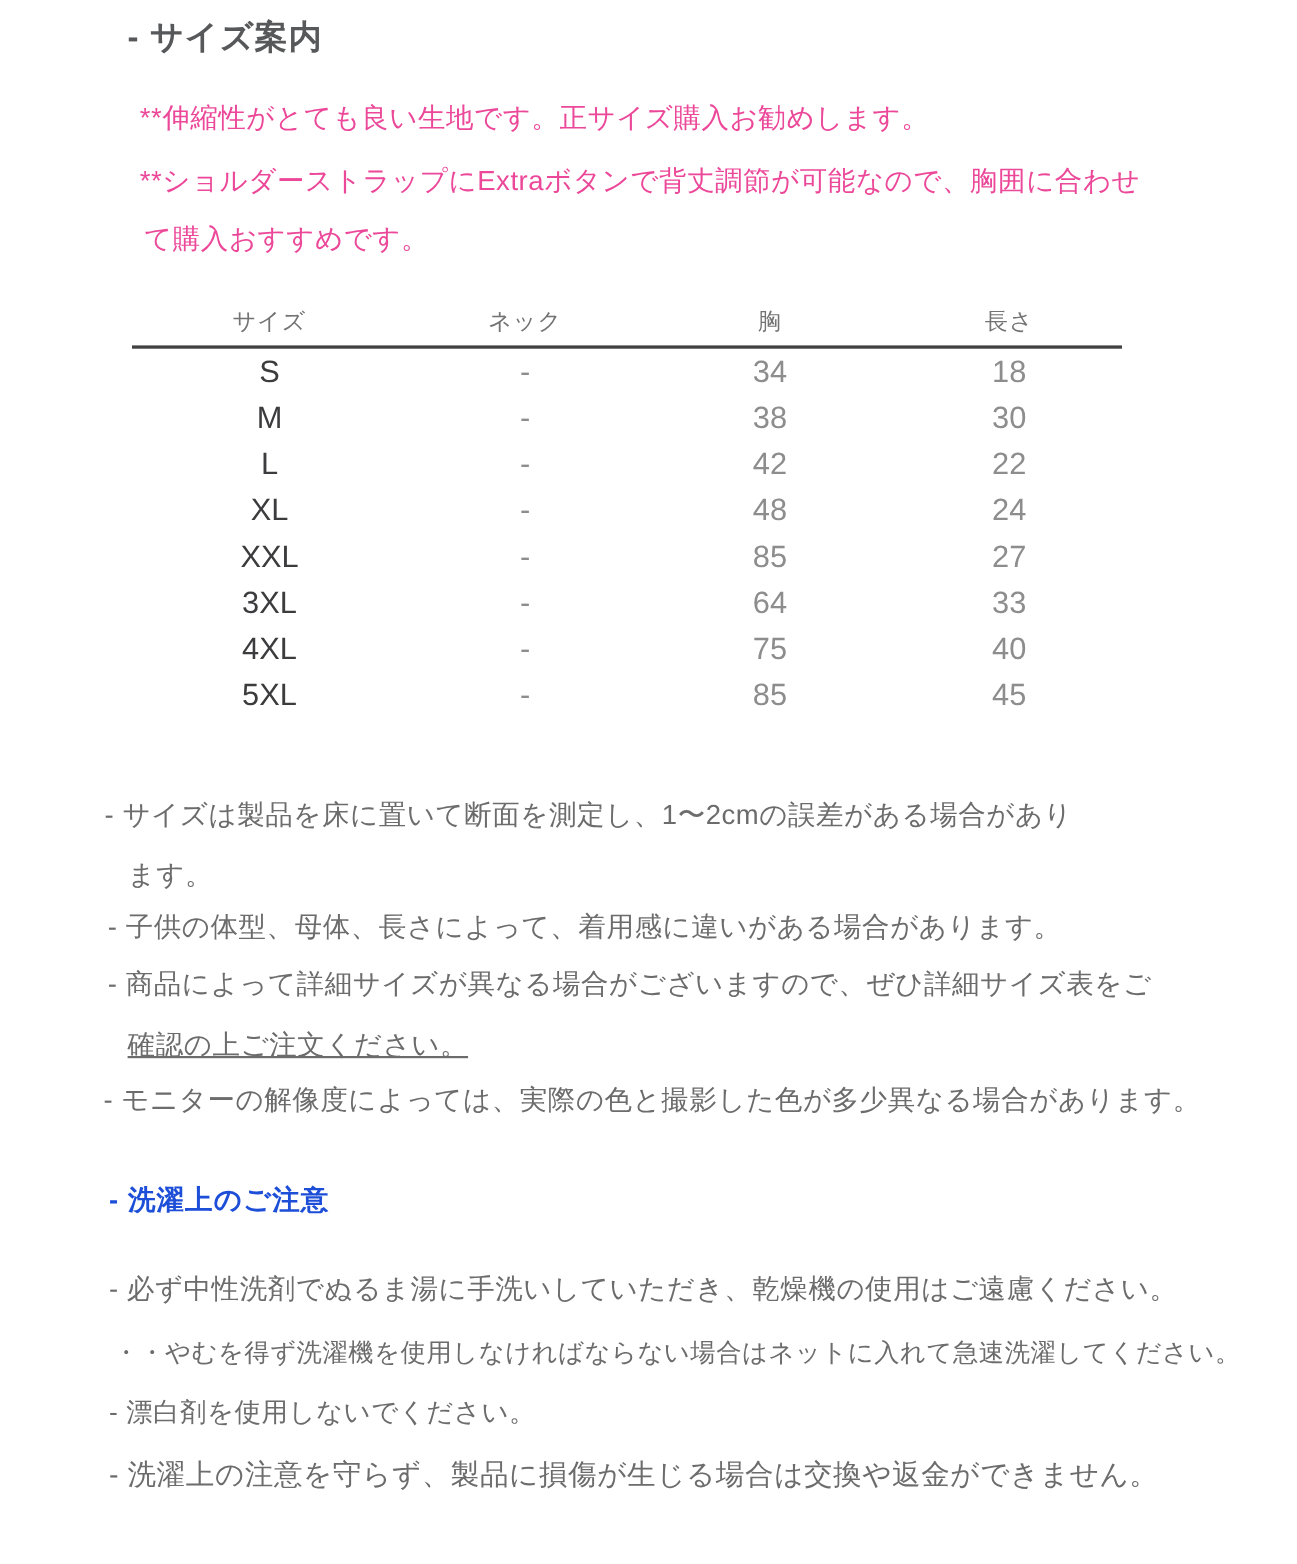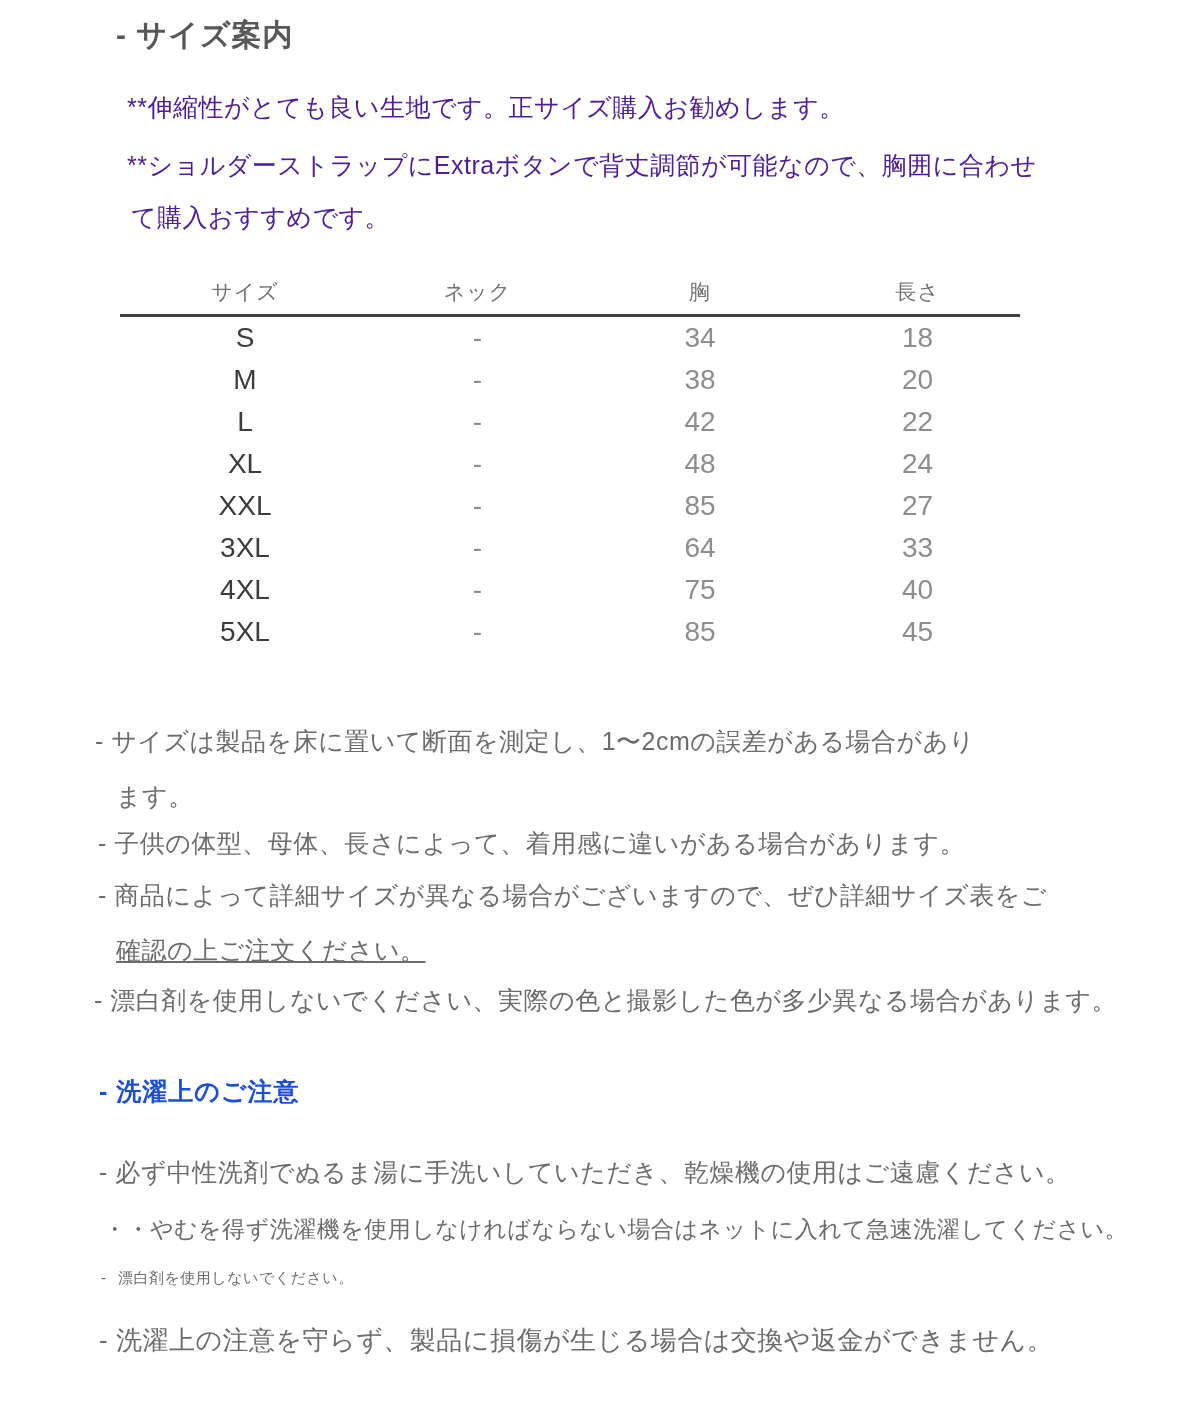--- a/index.html
+++ b/index.html
@@ -21,21 +21,21 @@
   .section-heading {
     color: #57585a;
     font-size: 30px;
     font-weight: 600;
     letter-spacing: 1px;
   }
   .title-size  { left: 116px; top: 18px; }
   .title-wash  { left: 99px;  top: 1077px; font-size: 25px; color: #1d4ed8; }
 
   
-  .brown { color: #4c1d95; font-size: 25px; letter-spacing: 0.5px; text-align: center; }
+  .brown { color: #ec4899; font-size: 25px; letter-spacing: 0.5px; text-align: center; }
   .b1 { left: 127px; top: 93px;  }
   .b2 { left: 127px; top: 151px; }
   .b3 { left: 131px; top: 203px; }
 
   
   .size-table {
     position: absolute;
     left: 120px;
     top: 270px;
     width: 900px;
@@ -64,21 +64,21 @@
   .n1a { left: 95px;  top: 727px; }
   .n1b { left: 116px; top: 782px; }
   .n2  { left: 98px;  top: 829px; }
   .n3a { left: 98px;  top: 881px; }
   .n3b { left: 116px; top: 936px; text-decoration: underline; }
   .n4  { left: 94px;  top: 986px; font-size: 25px; }
 
   
   .w1 { left: 99px;  top: 1158px; font-size: 25px; }
   .w2 { left: 103px; top: 1216px; font-size: 23px; }
-  .w3 { left: 99px;  top: 1271px; font-size: 15px; font-family: Liberation Mono, monospace; }
+  .w3 { left: 99px;  top: 1271px; font-size: 24px; }
   .w4 { left: 99px;  top: 1326px; font-size: 26px; }
 </style>
 </head>
 <body>
 
 <div class="page">
 
   <div class="abs section-heading title-size">- サイズ案内</div>
 
   <div class="abs brown b1">**伸縮性がとても良い生地です。正サイズ購入お勧めします。</div>
@@ -96,21 +96,21 @@
     <div class="t-row">
       <div class="t-cell td-label">S</div>
       <div class="t-cell td-val">-</div>
       <div class="t-cell td-val">34</div>
       <div class="t-cell td-val">18</div>
     </div>
     <div class="t-row">
       <div class="t-cell td-label">M</div>
       <div class="t-cell td-val">-</div>
       <div class="t-cell td-val">38</div>
-      <div class="t-cell td-val">20</div>
+      <div class="t-cell td-val">30</div>
     </div>
     <div class="t-row">
       <div class="t-cell td-label">L</div>
       <div class="t-cell td-val">-</div>
       <div class="t-cell td-val">42</div>
       <div class="t-cell td-val">22</div>
     </div>
     <div class="t-row">
       <div class="t-cell td-label">XL</div>
       <div class="t-cell td-val">-</div>
@@ -141,21 +141,21 @@
       <div class="t-cell td-val">85</div>
       <div class="t-cell td-val">45</div>
     </div>
   </div>
 
   <div class="abs note n1a">- サイズは製品を床に置いて断面を測定し、1〜2cmの誤差がある場合があり</div>
   <div class="abs note n1b">ます。</div>
   <div class="abs note n2">- 子供の体型、母体、長さによって、着用感に違いがある場合があります。</div>
   <div class="abs note n3a">- 商品によって詳細サイズが異なる場合がございますので、ぜひ詳細サイズ表をご</div>
   <div class="abs note n3b">確認の上ご注文ください。</div>
-  <div class="abs note n4">- 漂白剤を使用しないでください、実際の色と撮影した色が多少異なる場合があります。</div>
+  <div class="abs note n4">- モニターの解像度によっては、実際の色と撮影した色が多少異なる場合があります。</div>
 
   <div class="abs section-heading title-wash">- 洗濯上のご注意</div>
 
   <div class="abs note w1">- 必ず中性洗剤でぬるま湯に手洗いしていただき、乾燥機の使用はご遠慮ください。</div>
   <div class="abs note w2">・・やむを得ず洗濯機を使用しなければならない場合はネットに入れて急速洗濯してください。</div>
   <div class="abs note w3">- 漂白剤を使用しないでください。</div>
   <div class="abs note w4">- 洗濯上の注意を守らず、製品に損傷が生じる場合は交換や返金ができません。</div>
 
 </div>
 

